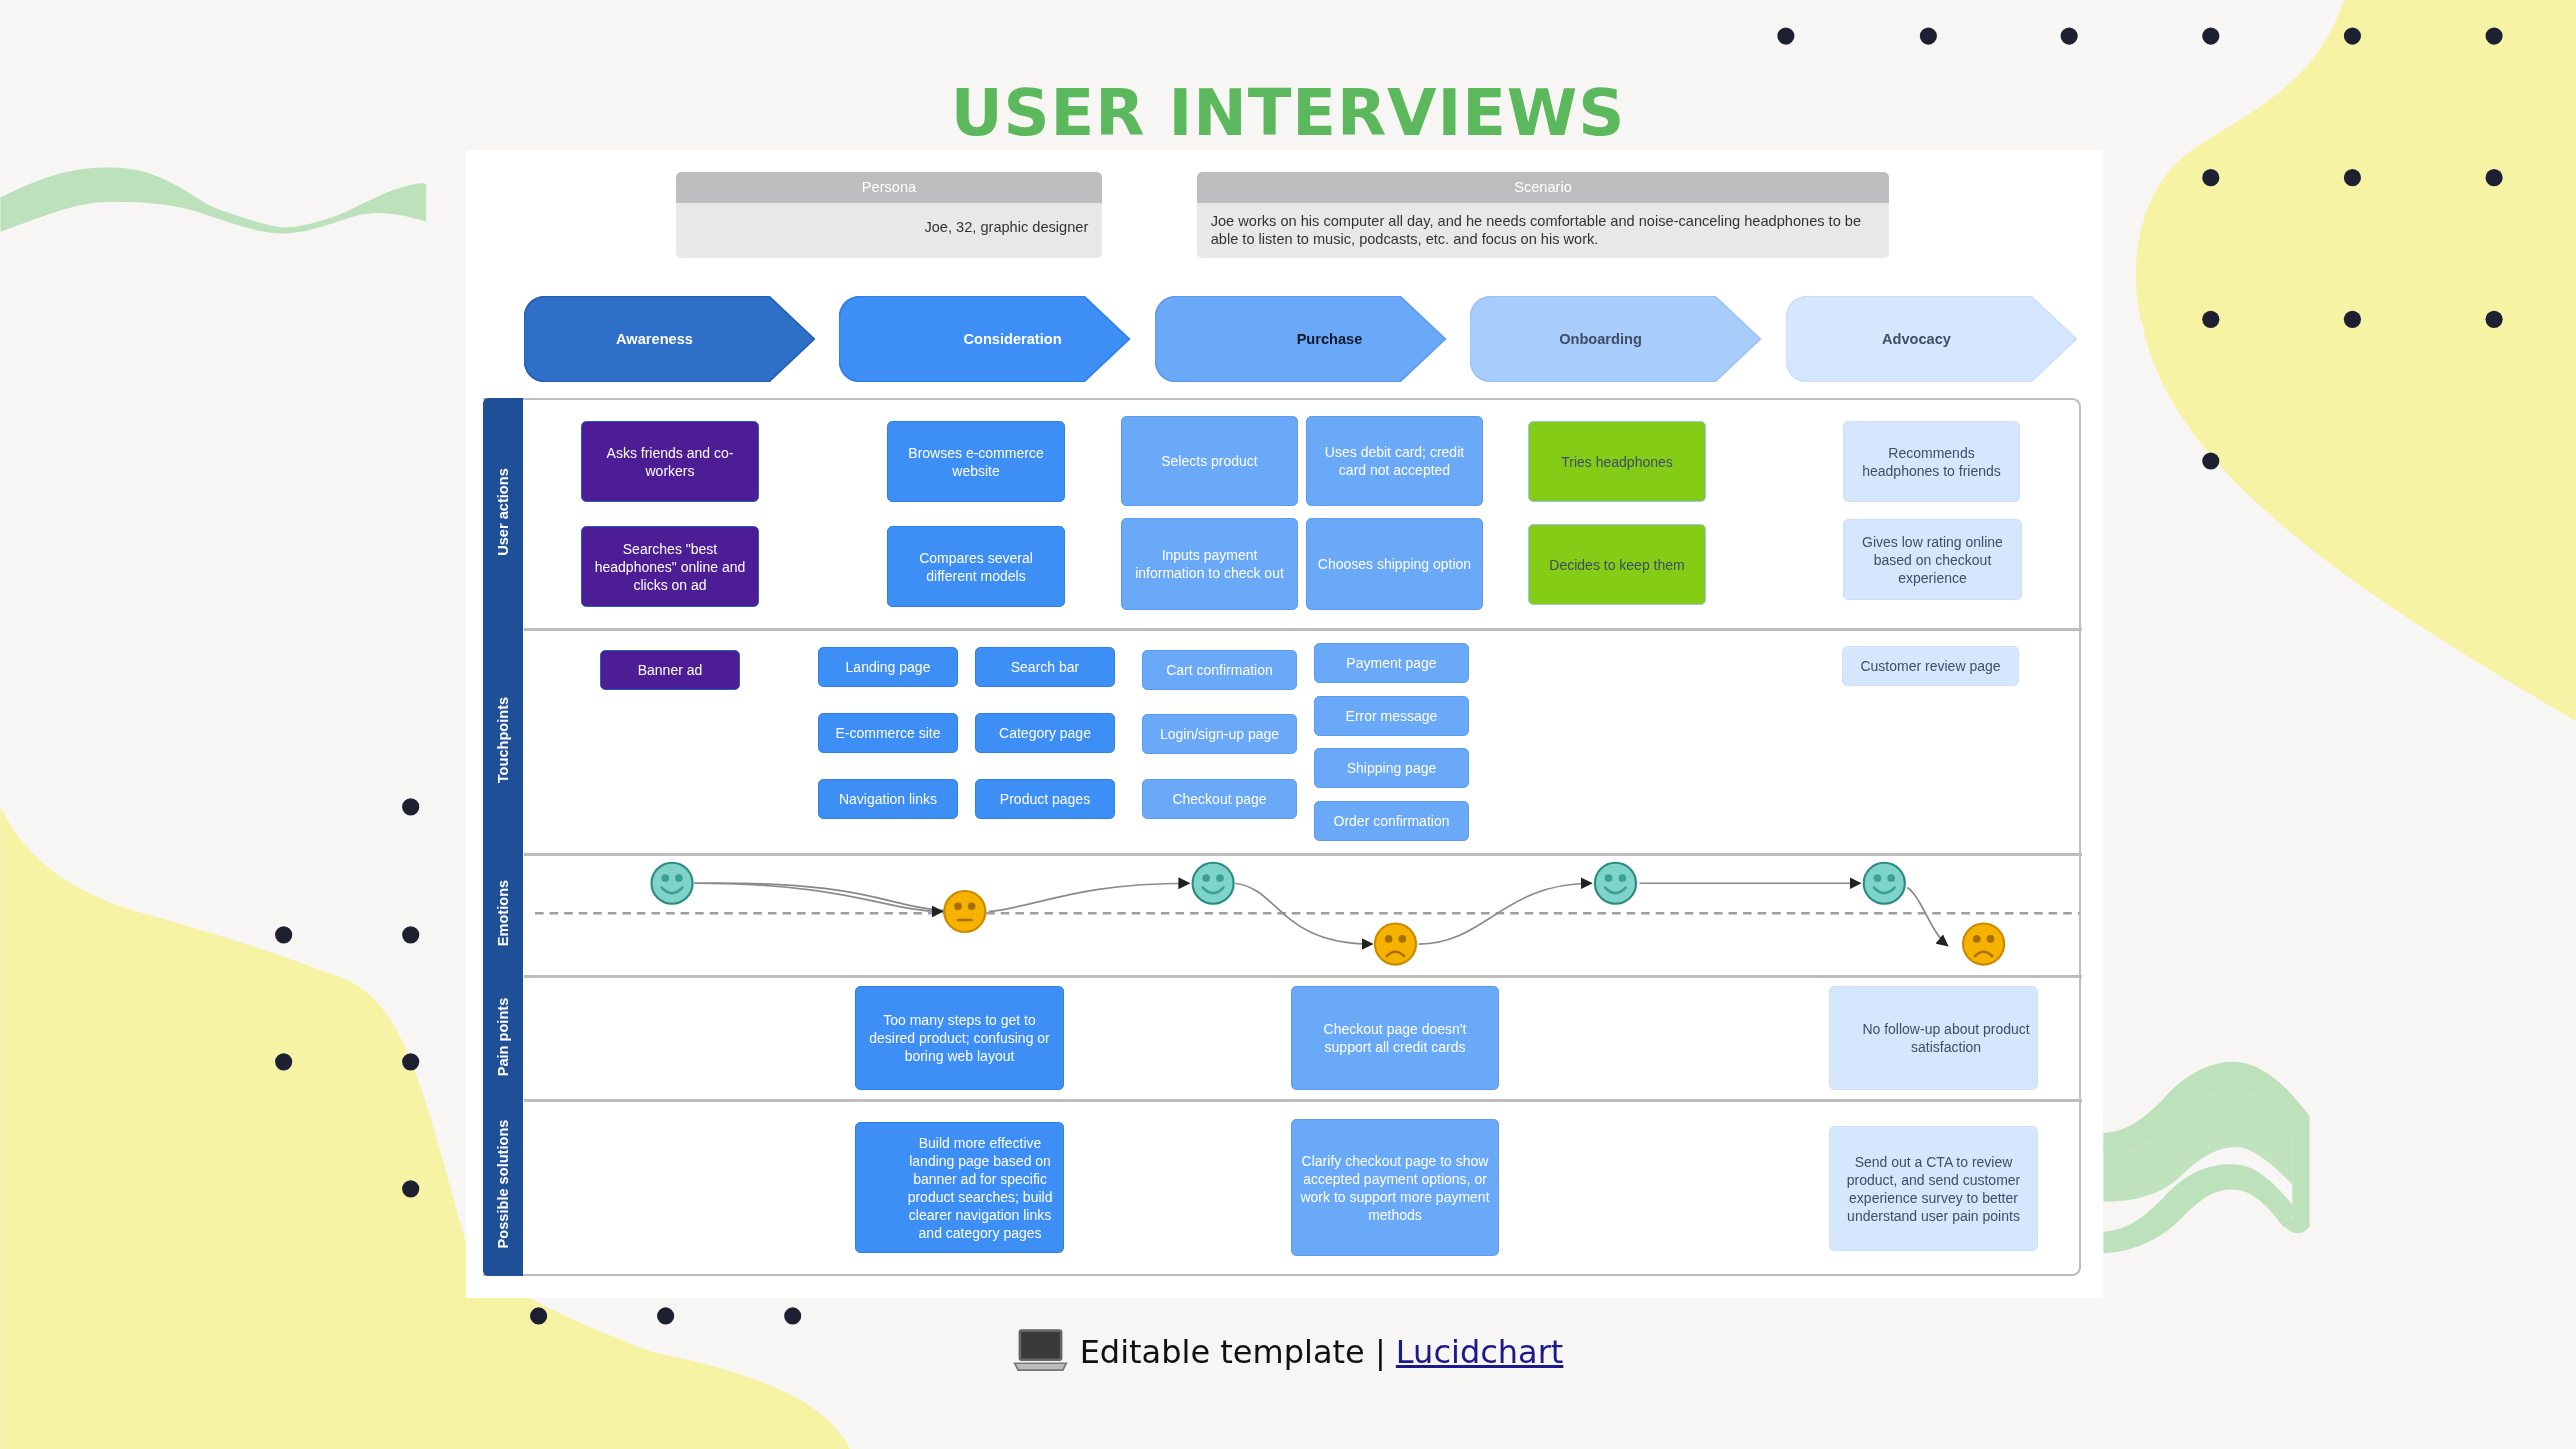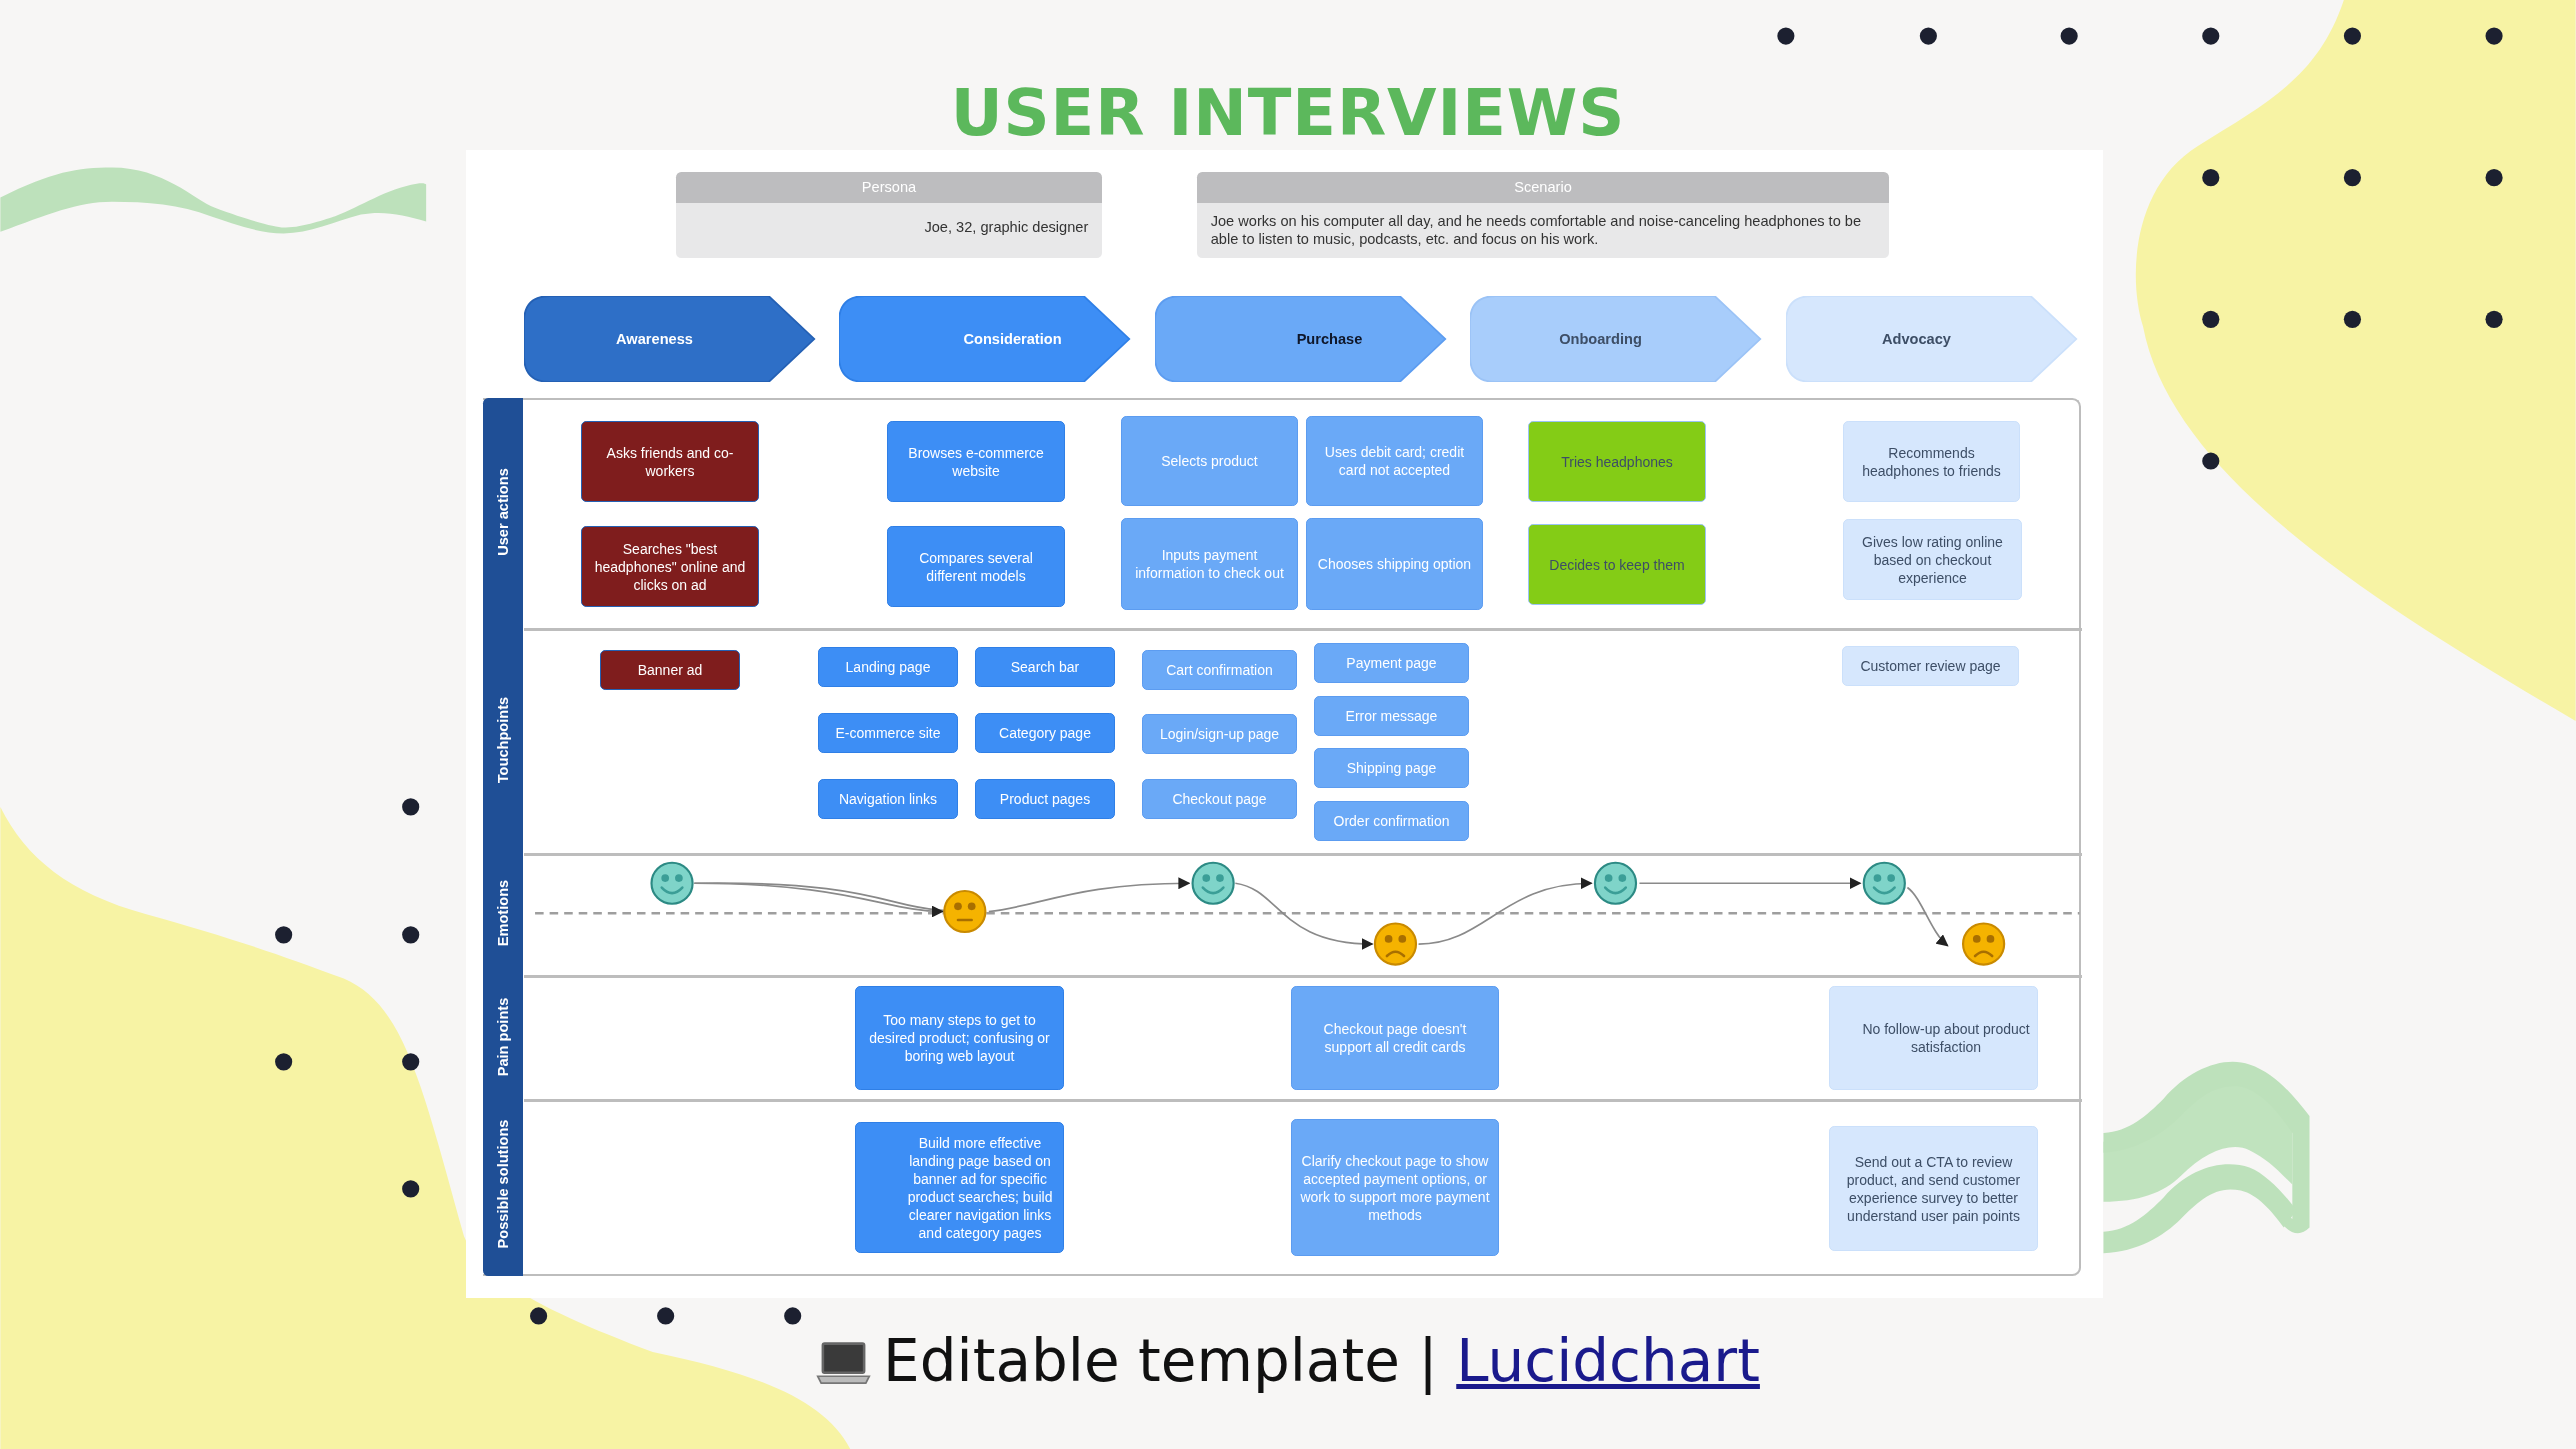--- a/index.html
+++ b/index.html
@@ -11,26 +11,26 @@
   .hdr{background:#bdbdbf;color:#ffffff;font-size:14.6px;text-align:center;line-height:31px;height:31px;border-radius:5.2px 5.2px 0 0;}
   .hbody{background:#e8e8e9;color:#333;font-size:14.6px;border-radius:0 0 5.2px 5.2px;box-sizing:border-box;}
   .stage{height:86px;display:flex;align-items:center;justify-content:center;font-size:14.6px;font-weight:bold;}
   .stage svg{position:absolute;left:0;top:0;}
   .stage span{position:relative;margin-right:31px;}
   .lanes{left:483px;top:398px;width:1598px;height:878px;border:2.6px solid #bdbdbd;border-left:none;border-radius:0 8.6px 8.6px 0;box-sizing:border-box;background:#fff;}
   .lanebar{left:483px;top:398px;width:40px;height:878px;background:#1f4f96;border-radius:5.2px 0 0 5.2px;}
   .lanelabel{color:#fff;font-size:14.6px;font-weight:bold;white-space:nowrap;transform:rotate(-90deg);transform-origin:center center;text-align:center;}
   .sep{left:524px;width:1558px;height:2.6px;background:#bdbdbd;}
   .card{display:flex;align-items:center;justify-content:center;text-align:center;box-sizing:border-box;border-radius:5.2px;font-size:14px;line-height:18px;padding:3.4px 6.9px;}
-  .c1{background:#7f1d1d;color:#fff;border:1.7px solid #2460b4;}
+  .c1{background:#4c1d95;color:#fff;border:1.7px solid #2460b4;}
   .c2{background:#3d8ef5;color:#fff;border:1.7px solid #2f7fe6;}
   .c3{background:#6aa9f7;color:#fff;border:1.7px solid #5c9cf0;}
   .c4{background:#84cc16;color:#3d4e66;border:1.7px solid #9bc3f6;}
   .c5{background:#d6e7fd;color:#3d4e66;border:1.7px solid #cbe0fb;}
-  .caption{left:0;width:2576px;top:1327px;text-align:center;font-family:"DejaVu Sans",sans-serif;font-size:58px;color:#111;}
+  .caption{left:0;width:2576px;top:1327px;text-align:center;font-family:"DejaVu Sans",sans-serif;font-size:32px;color:#111;}
   .caption a{color:#1a1a8c;text-decoration:underline;}
   .laptop{display:inline-block;vertical-align:middle;margin-right:12px;}
 </style>
 </head>
 <body>
 
 <svg id="bg" viewBox="0 0 3000 1688">
 
   <path d="M2730 0 C2700 90 2640 120 2560 170 C2480 220 2480 330 2496 380 C2530 560 2780 710 3000 840 L3000 0 Z" fill="#f7f3a4"></path>
 

